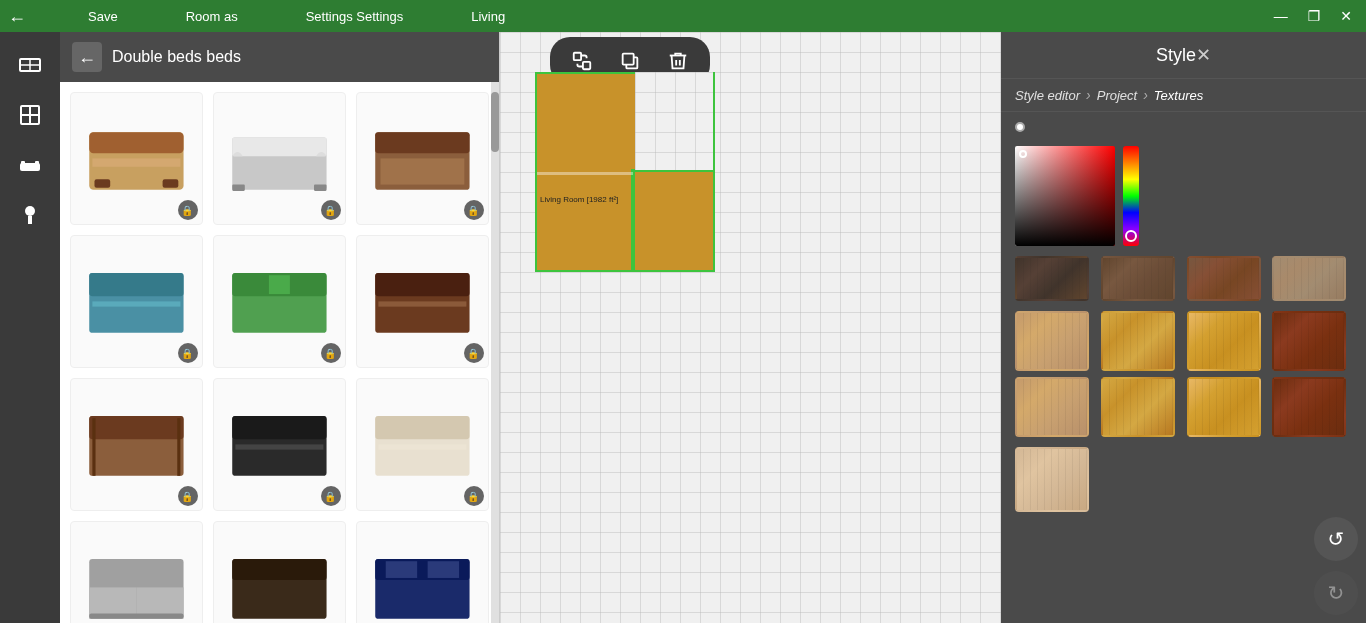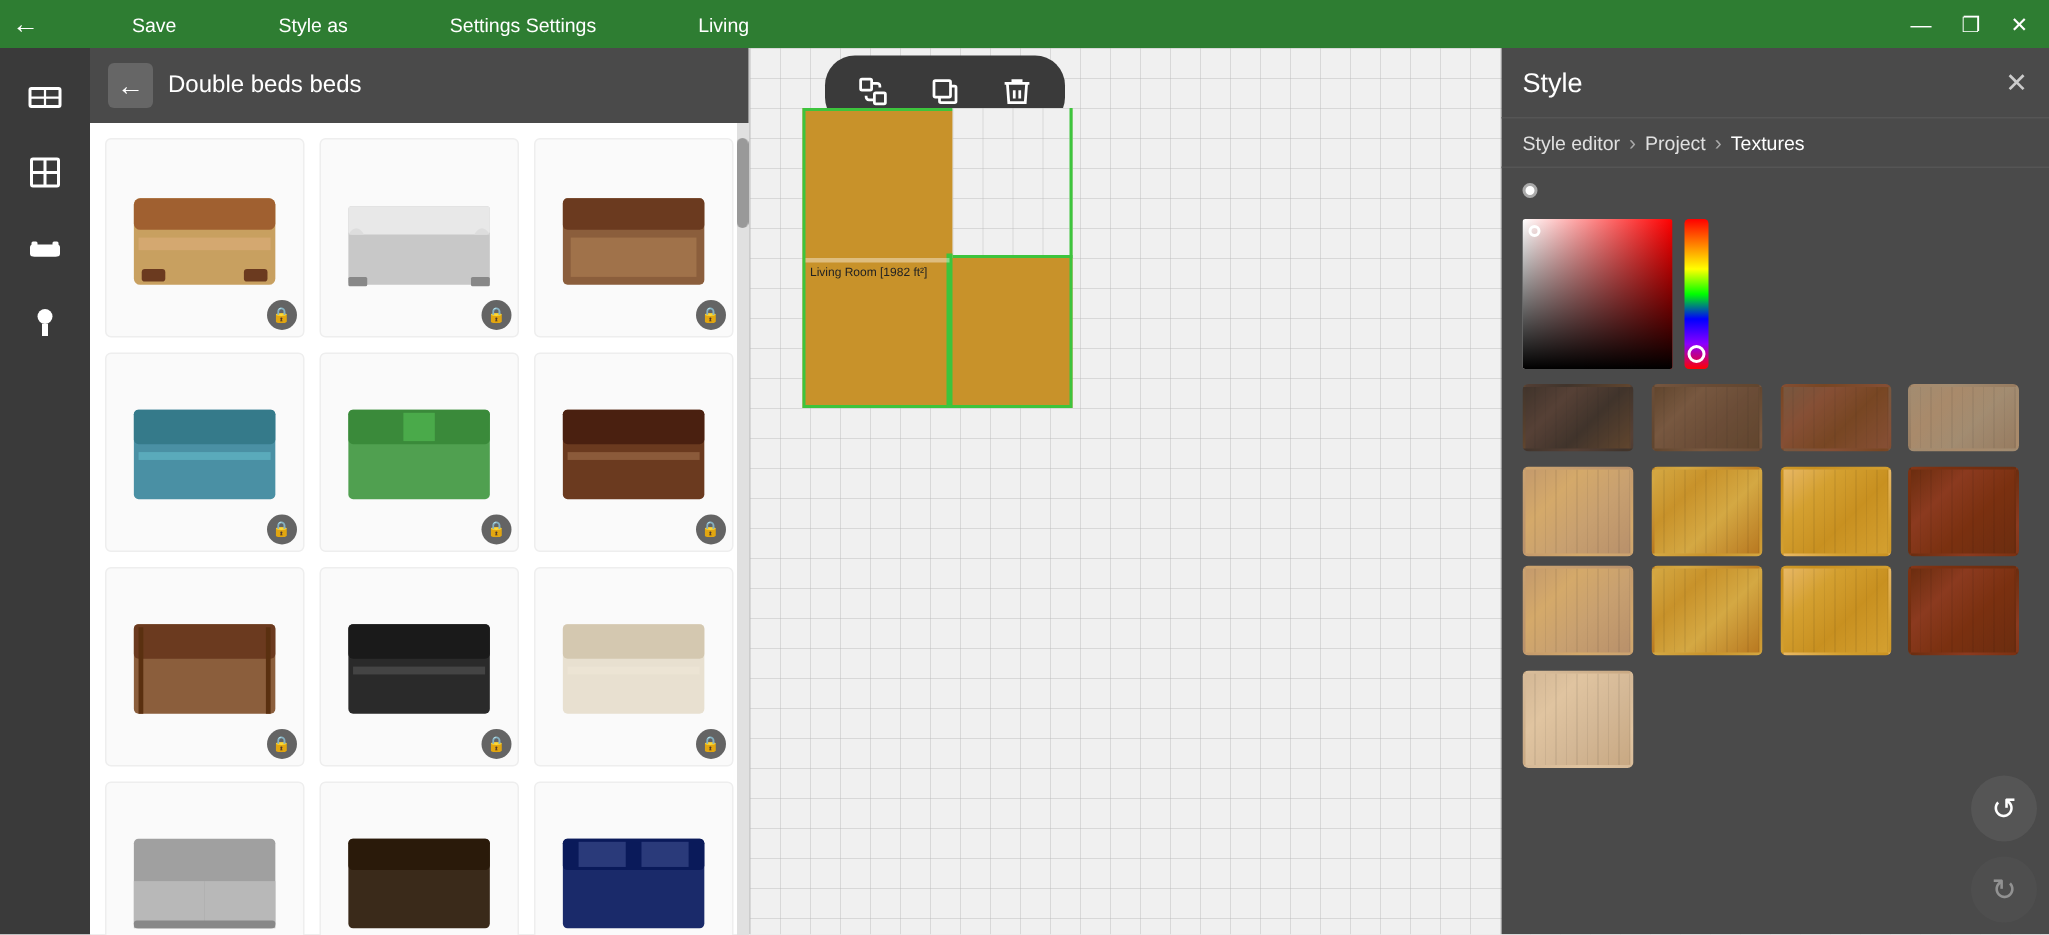--- a/index.html
+++ b/index.html
@@ -218,21 +218,21 @@
       top: 0;
       width: 365px;
       height: 100%;
       background: #4a4a4a;
       display: flex;
       flex-direction: column;
     }
     #style-panel-header {
       display: flex;
       align-items: center;
-      justify-content: space-between;
+      justify-content: center;
       padding: 12px 14px;
       border-bottom: 1px solid #555;
     }
     #style-panel-header .title {
       color: white;
       font-size: 18px;
       font-weight: 400;
     }
     #style-panel-header .close-btn {
       color: #ccc;
@@ -240,20 +240,21 @@
       cursor: pointer;
       background: none;
       border: none;
     }
     #breadcrumb {
       display: flex;
       align-items: center;
       padding: 8px 14px;
       gap: 6px;
       border-bottom: 1px solid #555;
+      font-style: italic;
     }
     .breadcrumb-item {
       color: #e0e0e0;
       font-size: 13px;
       cursor: pointer;
     }
     .breadcrumb-sep {
       color: #aaa;
       font-size: 14px;
     }
@@ -379,21 +380,21 @@
         rgba(0,0,0,0.06) 7px
       );
     }
   </style>
 </head>
 <body>
 
 <div id="titlebar">
   <button class="back-btn">←</button>
   <button class="tb-btn">Save</button>
-  <button class="tb-btn">Style as</button>
+  <button class="tb-btn">Room as</button>
   <button class="tb-btn">Settings Settings</button>
   <button class="tb-btn">Living</button>
   <div class="win-controls">
     <span>—</span>
     <span>❐</span>
     <span>✕</span>
   </div>
 </div>
 
 <div id="main">
@@ -579,21 +580,21 @@
 
       <div style="position:relative;width:220px;height:220px;">
 
         <div style="position:absolute;left:20px;top:0;width:180px;height:200px;background:#c8922a;border:2.5px solid #3dc43d;"></div>
 
         <div style="position:absolute;left:120px;top:0;width:80px;height:100px;background:#f0f0f0;background-image:linear-gradient(rgba(180,180,180,0.4) 1px, transparent 1px),linear-gradient(90deg, rgba(180,180,180,0.4) 1px, transparent 1px);background-size:20px 20px;border-bottom:2.5px solid #3dc43d;border-right:2.5px solid #3dc43d;"></div>
 
         <div style="position:absolute;left:116px;top:97px;width:4px;height:103px;background:#3dc43d;"></div>
         <div style="position:absolute;left:22px;top:100px;width:96px;height:3px;background:#fff;opacity:0.4;"></div>
 
-        <div style="position:absolute;left:25px;top:105px;font-size:8px;color:#222;white-space:nowrap;">Living Room [1982 ft²]</div>
+        <div style="position:absolute;left:25px;top:123px;font-size:8px;color:#222;white-space:nowrap;">Living Room [1982 ft²]</div>
       </div>
     </div>
 
     <div id="style-panel">
       <div id="style-panel-header">
         <span class="title">Style</span>
         <button class="close-btn">✕</button>
       </div>
 
       <div id="breadcrumb">

